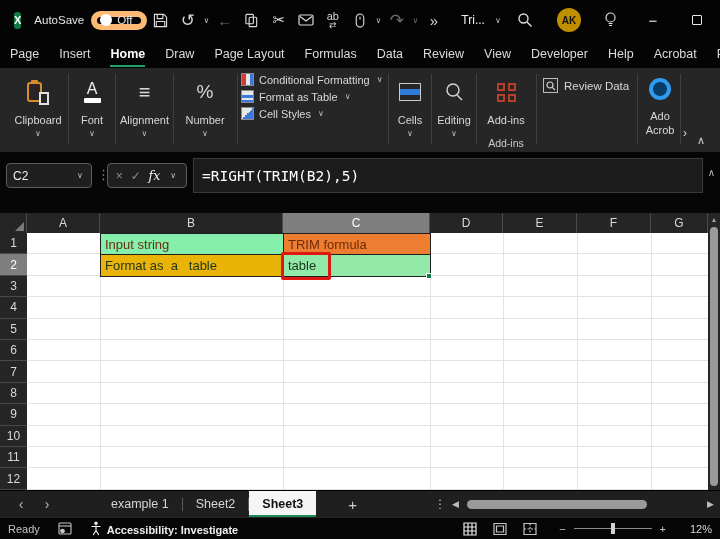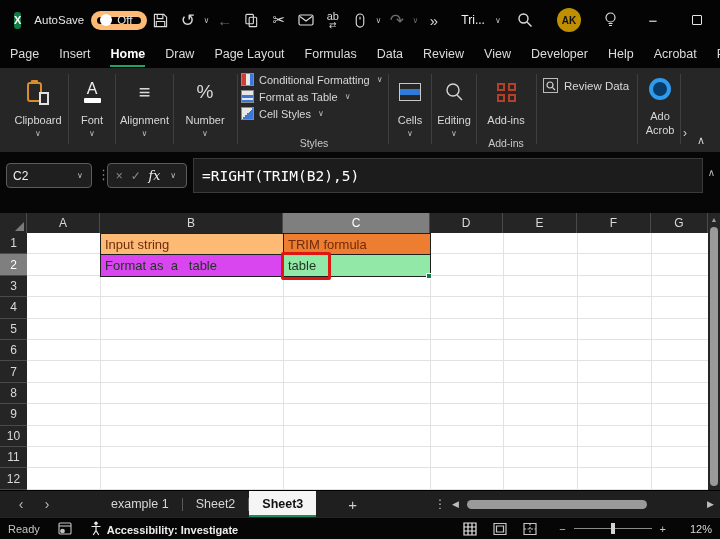--- a/index.html
+++ b/index.html
@@ -283,21 +283,20 @@
         <i class="mini fat-mini"></i>
         <span>Format as Table</span>
         <span class="chev">∨</span>
       </span>
       <span class="srow">
         <i class="mini cs-mini"></i>
         <span>Cell Styles</span>
         <span class="chev">∨</span>
       </span>
     </div>
-    <span class="group-bottom" style="left:241px;width:146px">Styles</span>
     <i class="rdiv" style="left:388px"></i>
 
     <div class="rgroup" style="left:389px;width:42px">
       <span class="iconzone">
           <span class="cells-icon"></span>
         </span>
       <span class="glabel">Cells</span>
       <span class="gchev">∨</span>
     </div>
     <i class="rdiv" style="left:431px"></i>
@@ -404,23 +403,23 @@
     <div class="gridrow" style="top:234px;height:21.4px"></div>
     <div class="gridrow" style="top:255.4px;height:21.6px"></div>
 
     <i class="vline" style="left:100px"></i>
     <i class="vline" style="left:283px"></i>
     <i class="vline" style="left:430px"></i>
     <i class="vline" style="left:503px"></i>
     <i class="vline" style="left:577px"></i>
     <i class="vline" style="left:651px"></i>
 
-    <div class="cell orange" style="left: 100px; top: 20px; width: 184px; height: 22.4px; background: #fdba74;">Input string</div>
+    <div class="cell orange" style="left: 100px; top: 20px; width: 184px; height: 22.4px; background: #86efac;">Input string</div>
     <div class="cell orange" style="left: 283px; top: 20px; width: 148px; height: 22.4px; background: rgb(237, 125, 49);">TRIM formula</div>
-    <div class="cell green" style="left: 100px; top: 41.4px; width: 184px; height: 22.4px; background: #d946ef;">Format as  a   table</div>
+    <div class="cell green" style="left: 100px; top: 41.4px; width: 184px; height: 22.4px; background: #eab308;">Format as  a   table</div>
     <div class="cell green" style="left: 283px; top: 41.4px; width: 148px; height: 22.4px; background: rgb(146, 232, 166);">table</div>
 
     <div class="annot" style="left: 281px; top: 39px; width: 50px; height: 28px; border-color: rgb(222, 23, 18);"></div>
     <i class="fill-handle" style="left: 426px; top: 60px; background: rgb(16, 124, 65);"></i>
   </div>
 
   <div class="vscroll">
     <span class="up">▲</span>
     <i class="vthumb"></i>
   </div>

